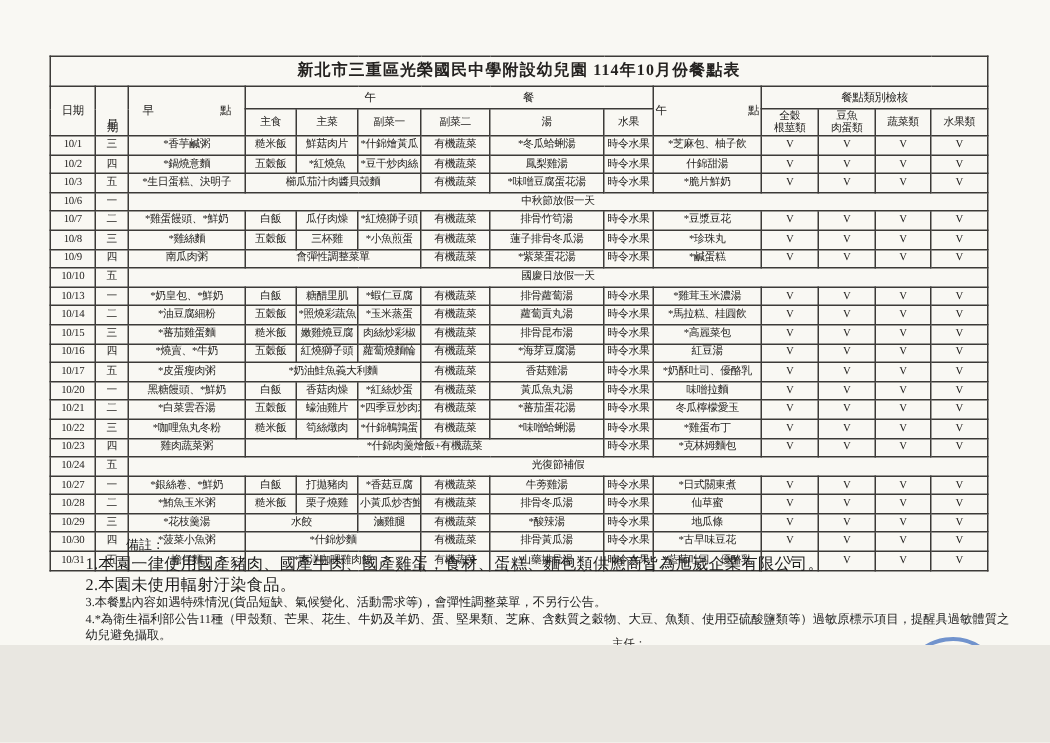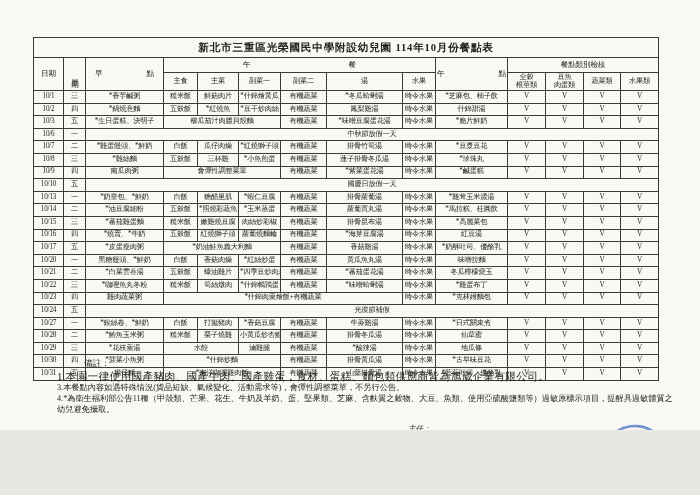--- a/index.html
+++ b/index.html
@@ -44,21 +44,21 @@
   .notes { position:absolute; left:57px; top:369px; width:616px; }
   .note-lg { font-size:10.8px; line-height:1.3; letter-spacing:0.2px; }
   .note-sm { font-size:8.2px; line-height:1.32; }
 
   .divider { position:absolute; left:46px; top:432px; width:646px; border-top:1px solid #33312e; }
 
   
   .sig-label { position:absolute; font-size:7.6px; color:#242220; }
   .lbl-maker { left:42px;  top:438px; }
   .lbl-care  { left:155px; top:434px;margin-top:32px; }
-  .lbl-dir   { left:408px; top:424px;font-style:italic; }
+  .lbl-dir   { left:408px; top:424px; }
   .lbl-prin  { left:542px; top:434px; }
 
   .stamp {
     position:absolute; border:1.6px solid #d0342a; color:#d0342a;
     display:flex; align-items:center; justify-content:center;
     gap:2px; background:transparent; box-sizing:border-box;
   }
   .stamp .role1 { font-size:6.4px; line-height:1.1; }
   .stamp .role2 { font-size:5px; line-height:1.15; text-align:center; }
   .stamp .name  { font-size:12px; font-weight:bold; letter-spacing:0.5px; white-space:nowrap; }
@@ -460,20 +460,21 @@
           <td>V</td>
           <td>V</td>
           <td>V</td>
         </tr>
       </tbody>
   </table>
 
   <div class="notes-label">備註：</div>
   <div class="notes">
     <div class="note-lg">1.本園一律使用國產豬肉、國產牛肉、國產雞蛋，食材、蛋糕、麵包類供應商皆為旭崴企業有限公司。</div>
+    <div class="note-lg">2.本園未使用輻射汙染食品。</div>
     <div class="note-sm">3.本餐點內容如遇特殊情況(貨品短缺、氣候變化、活動需求等)，會彈性調整菜單，不另行公告。</div>
     <div class="note-sm">4.*為衛生福利部公告11種（甲殼類、芒果、花生、牛奶及羊奶、蛋、堅果類、芝麻、含麩質之穀物、大豆、魚類、使用亞硫酸鹽類等）過敏原標示項目，提醒具過敏體質之幼兒避免攝取。</div>
   </div>
 
   <div class="divider"></div>
 
   <span class="sig-label lbl-maker">製表人：</span>
   <span class="sig-label lbl-care">保育組長：</span>
   <span class="sig-label lbl-dir">主任：</span>
   <span class="sig-label lbl-prin">校長：</span>

